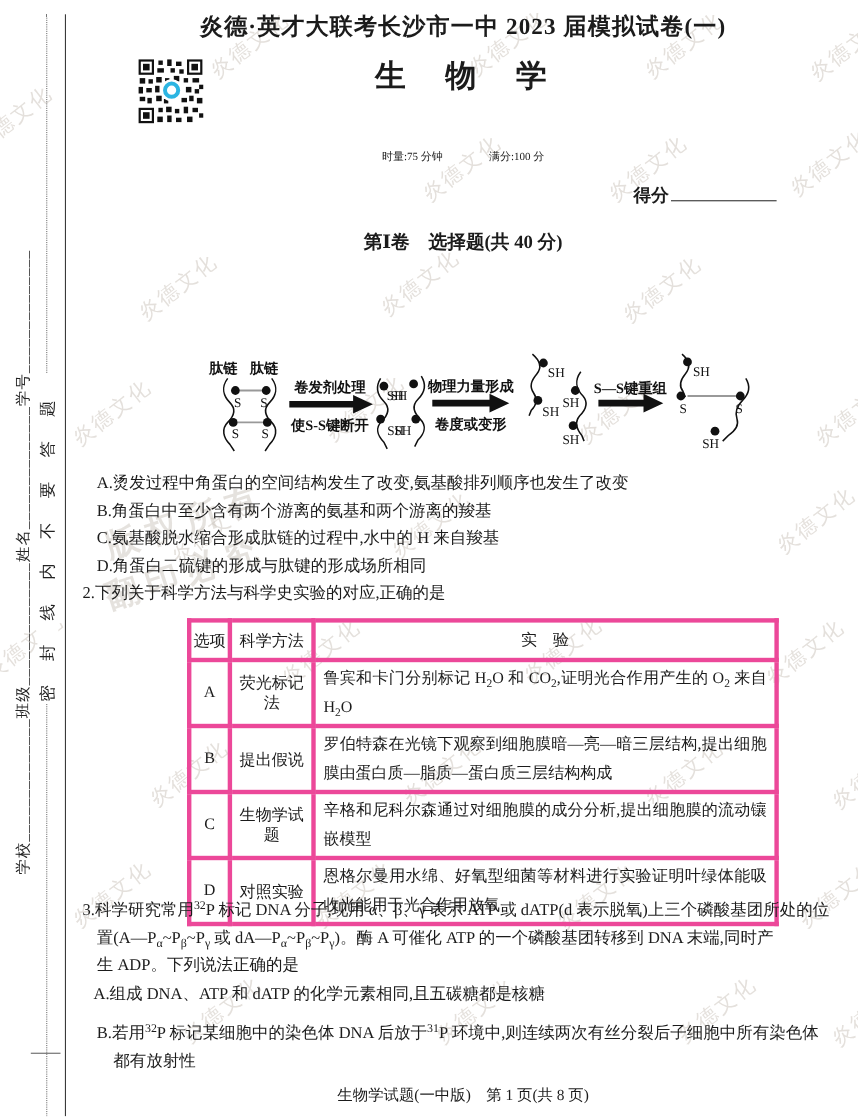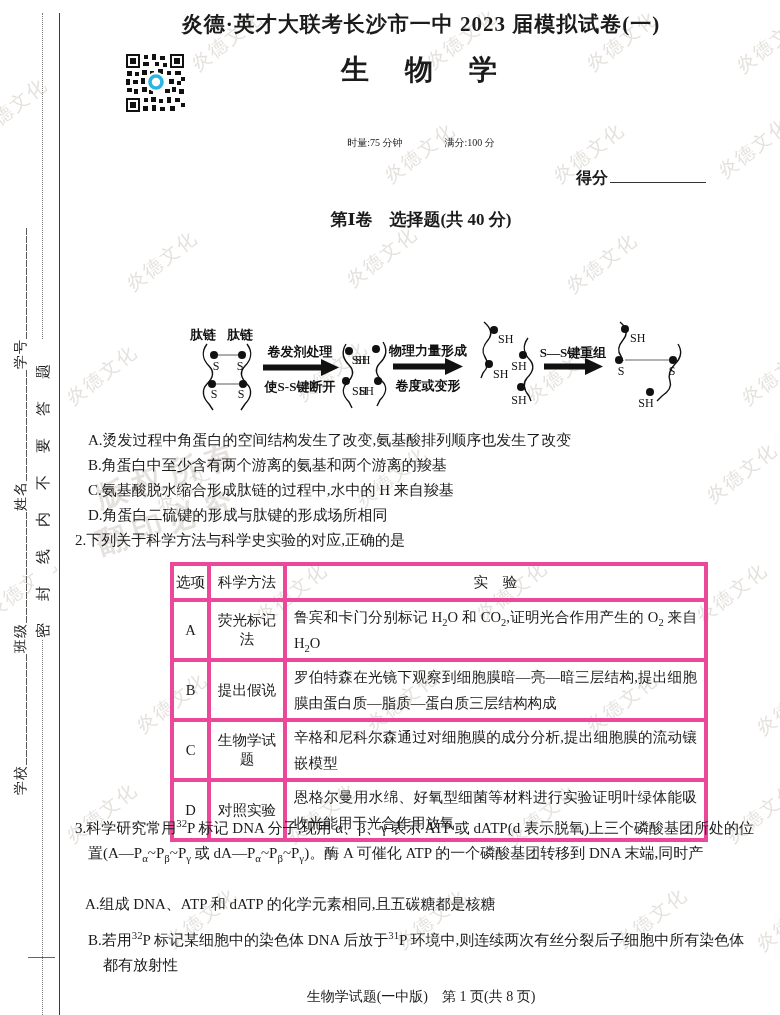--- a/index.html
+++ b/index.html
@@ -256,19 +256,20 @@
     <tr style="height:49px">
       <td class="c-opt">D</td>
       <td class="c-met">对照实验</td>
       <td class="c-exp">恩格尔曼用水绵、好氧型细菌等材料进行实验证明叶绿体能吸收光能用于光合作用放氧</td>
     </tr>
   </tbody>
     </table>
 
   <div class="t" style="left:75px;top:818px">3.科学研究常用<sup>32</sup>P 标记 DNA 分子,现用 α、β、γ 表示 ATP 或 dATP(d 表示脱氧)上三个磷酸基团所处的位</div>
   <div class="t" style="left:88px;top:843px">置(A—P<sub>α</sub>~P<sub>β</sub>~P<sub>γ</sub> 或 dA—P<sub>α</sub>~P<sub>β</sub>~P<sub>γ</sub>)。酶 A 可催化 ATP 的一个磷酸基团转移到 DNA 末端,同时产</div>
+  <div class="t" style="left:88px;top:868px">生 ADP。下列说法正确的是</div>
   <div class="t" style="left:85px;top:894px">A.组成 DNA、ATP 和 dATP 的化学元素相同,且五碳糖都是核糖</div>
   <div class="t" style="left:88px;top:930px">B.若用<sup>32</sup>P 标记某细胞中的染色体 DNA 后放于<sup>31</sup>P 环境中,则连续两次有丝分裂后子细胞中所有染色体</div>
   <div class="t" style="left:103px;top:955px">都有放射性</div>
 
   <div class="t center footer">生物学试题(一中版)　第 1 页(共 8 页)</div>
 
 </div>
 
 </body></html>

